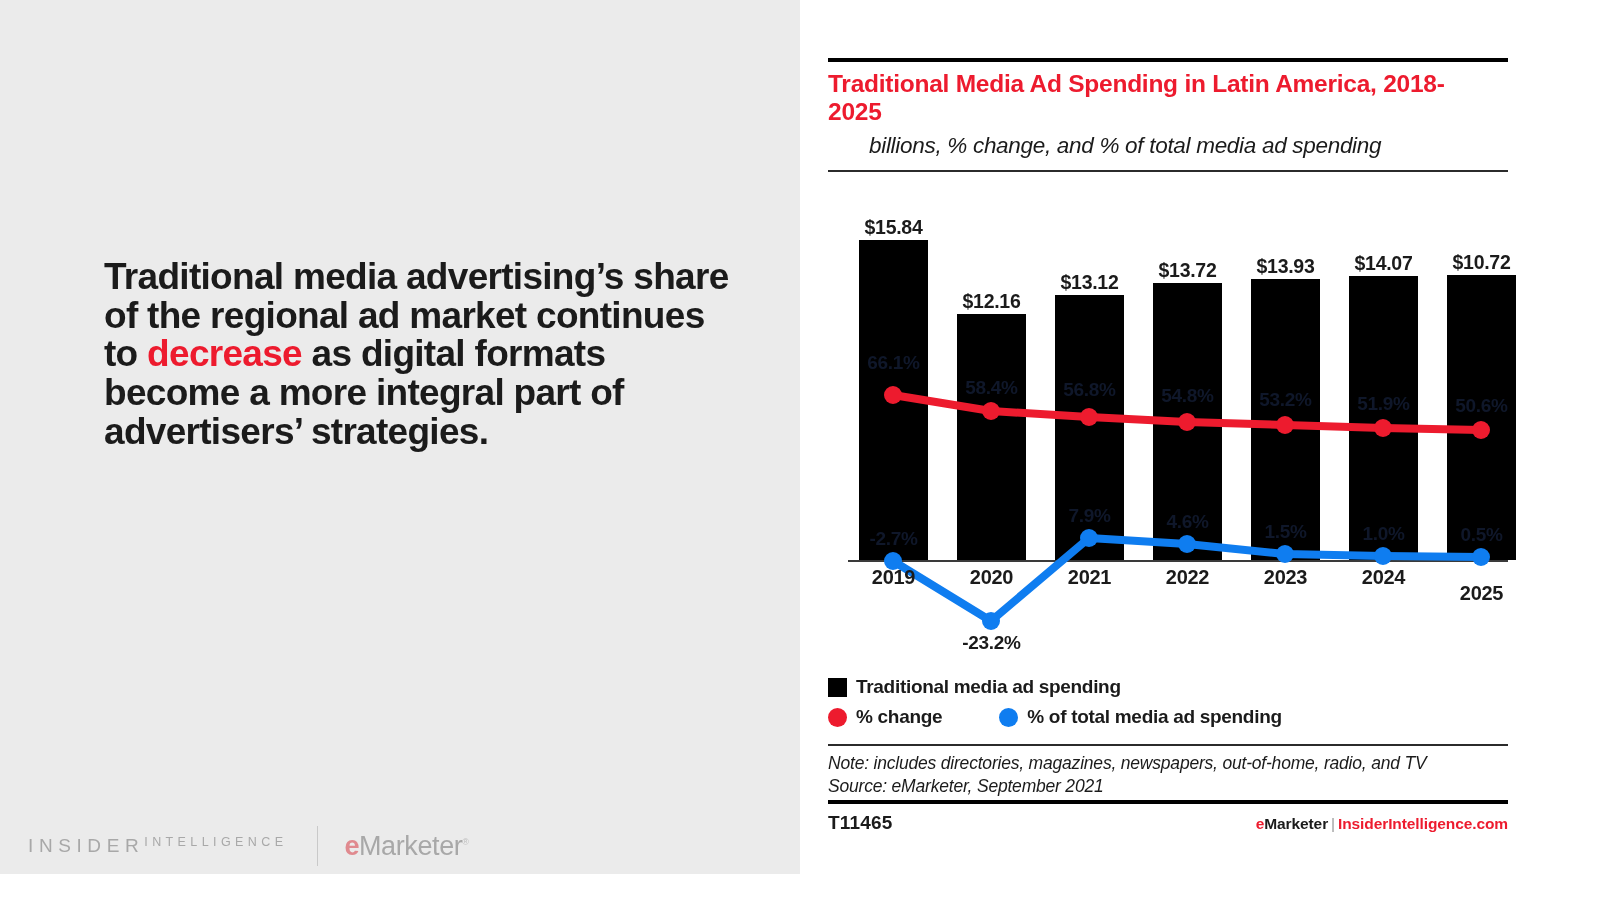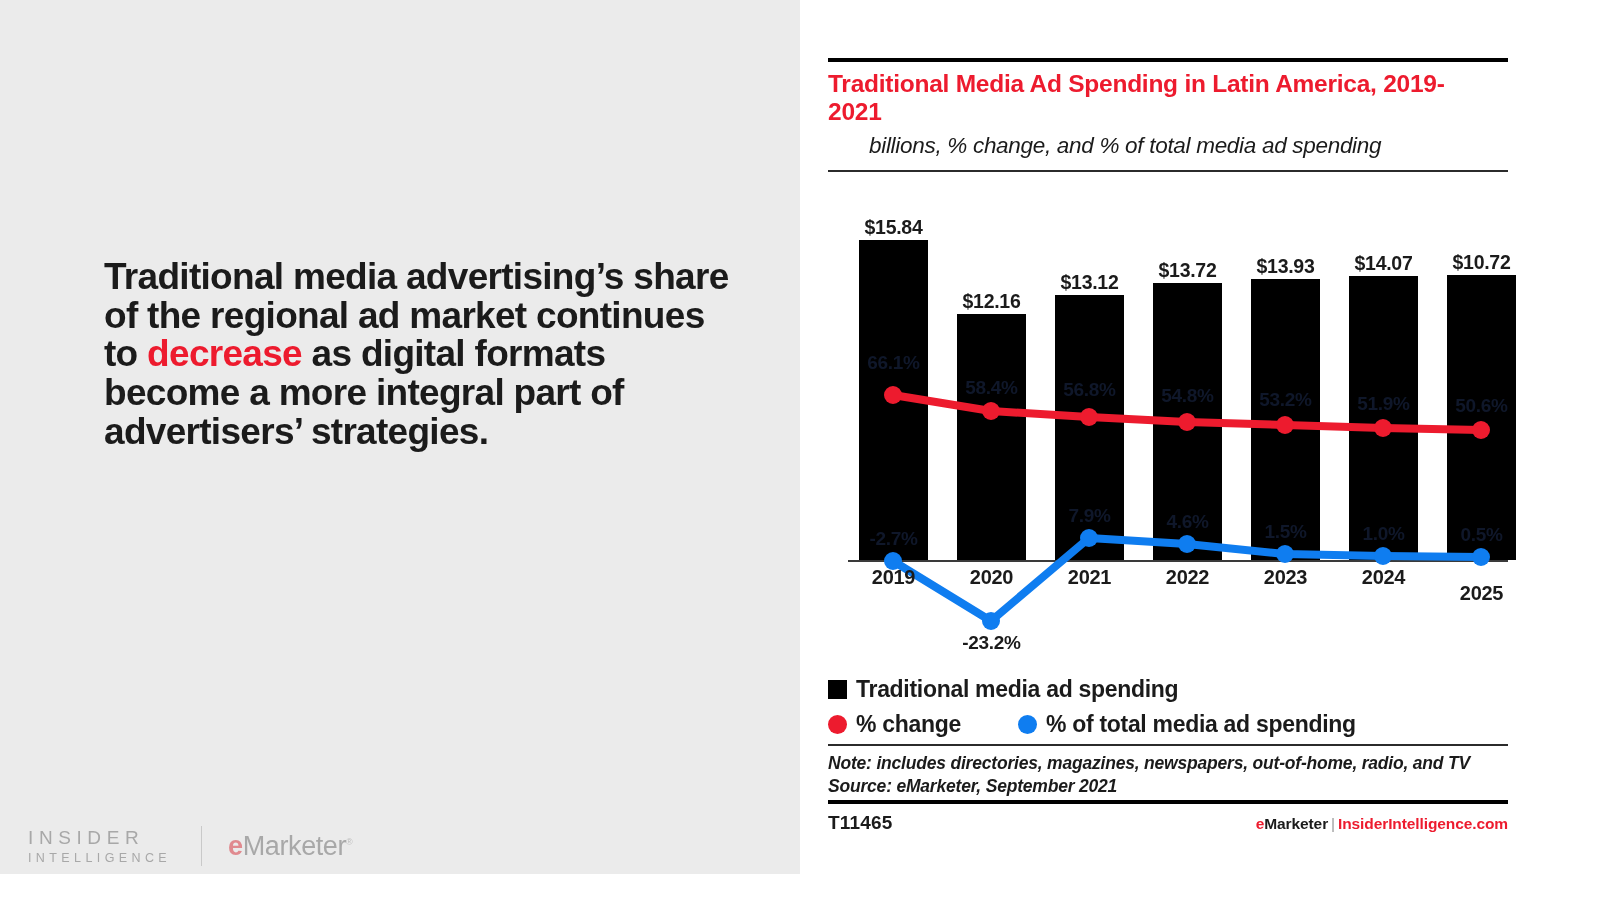--- a/index.html
+++ b/index.html
@@ -34,21 +34,21 @@
   }
   #headline .accent { color: #ed1b2e; }
 
   #logo-lockup {
     position: absolute;
     left: 28px; top: 824px;
     display: flex;
     align-items: center;
     height: 44px;
   }
-  .ii-logo { display: flex; flex-direction: column; justify-content: center; }
+  .ii-logo { display: flex; flex-direction: row; justify-content: center; }
   .ii-line1 {
     font-size: 19px; letter-spacing: 5.6px; color: #a8a8a8;
     font-weight: 400; line-height: 1.25;
   }
   .ii-line2 {
     font-size: 12.5px; letter-spacing: 4.4px; color: #a8a8a8;
     font-weight: 400; line-height: 1.3;
   }
   .logo-divider {
     width: 1px; height: 40px; background: #c9c9c9;
@@ -112,29 +112,29 @@
   }
   #series-svg { position: absolute; left: 0; top: 0; }
 
   
   #legend { position: absolute; left: 28px; top: 676px; width: 680px; }
   .legend-row { display: flex; align-items: center; margin-bottom: 8px; }
   .legend-item { display: flex; align-items: center; }
   .sw-square { width: 19px; height: 19px; background: #000; margin-right: 9px; }
   .sw-dot { width: 19px; height: 19px; border-radius: 50%; margin-right: 9px; }
   .legend-label {
-    font-size: 23px; font-weight: 700; color: #1b1b1b; letter-spacing: -0.3px;
+    font-size: 19px; font-weight: 700; color: #1b1b1b; letter-spacing: -0.3px;
     white-space: nowrap;
   }
   .legend-gap { width: 57px; }
 
   #note-block {
     position: absolute; left: 28px; top: 752px; width: 690px;
     font-size: 17.5px; font-style: italic; color: #1b1b1b;
-    line-height: 1.32; letter-spacing: -0.2px; font-weight: bold;
+    line-height: 1.32; letter-spacing: -0.2px;
   }
 
   #footer-row {
     position: absolute; left: 28px; top: 812px; width: 680px;
     display: flex; align-items: baseline; justify-content: space-between;
   }
   #footer-id { font-size: 19px; font-weight: 700; color: #1b1b1b; letter-spacing: 0.2px; }
   #footer-brand { font-size: 15.5px; font-weight: 700; letter-spacing: -0.1px; }
   #footer-brand .fb-e { color: #ed1b2e; }
   #footer-brand .fb-dark { color: #1b1b1b; }
@@ -158,21 +158,21 @@
       </div>
       <div class="logo-divider"></div>
       <div class="emk-logo"><span class="emk-e">e</span><span>Marketer</span><span class="emk-reg">®</span></div>
     </div>
   </div>
 
   <div id="right-panel">
 
     <div class="rule-thick" style="top:58px;"></div>
 
-    <div id="chart-title">Traditional Media Ad Spending in Latin America, 2019-2021</div>
+    <div id="chart-title">Traditional Media Ad Spending in Latin America, 2018-2025</div>
     <div id="chart-subtitle">billions, % change, and % of total media ad spending</div>
 
     <div class="rule-thin" style="top:170px;"></div>
 
     <div id="plot">
 
       <div class="bar" style="left:59px;  top:240px; width:69px; height:320px;"></div>
       <div class="bar" style="left:157px; top:314px; width:69px; height:246px;"></div>
       <div class="bar" style="left:255px; top:295px; width:69px; height:265px;"></div>
       <div class="bar" style="left:353px; top:283px; width:69px; height:277px;"></div>

